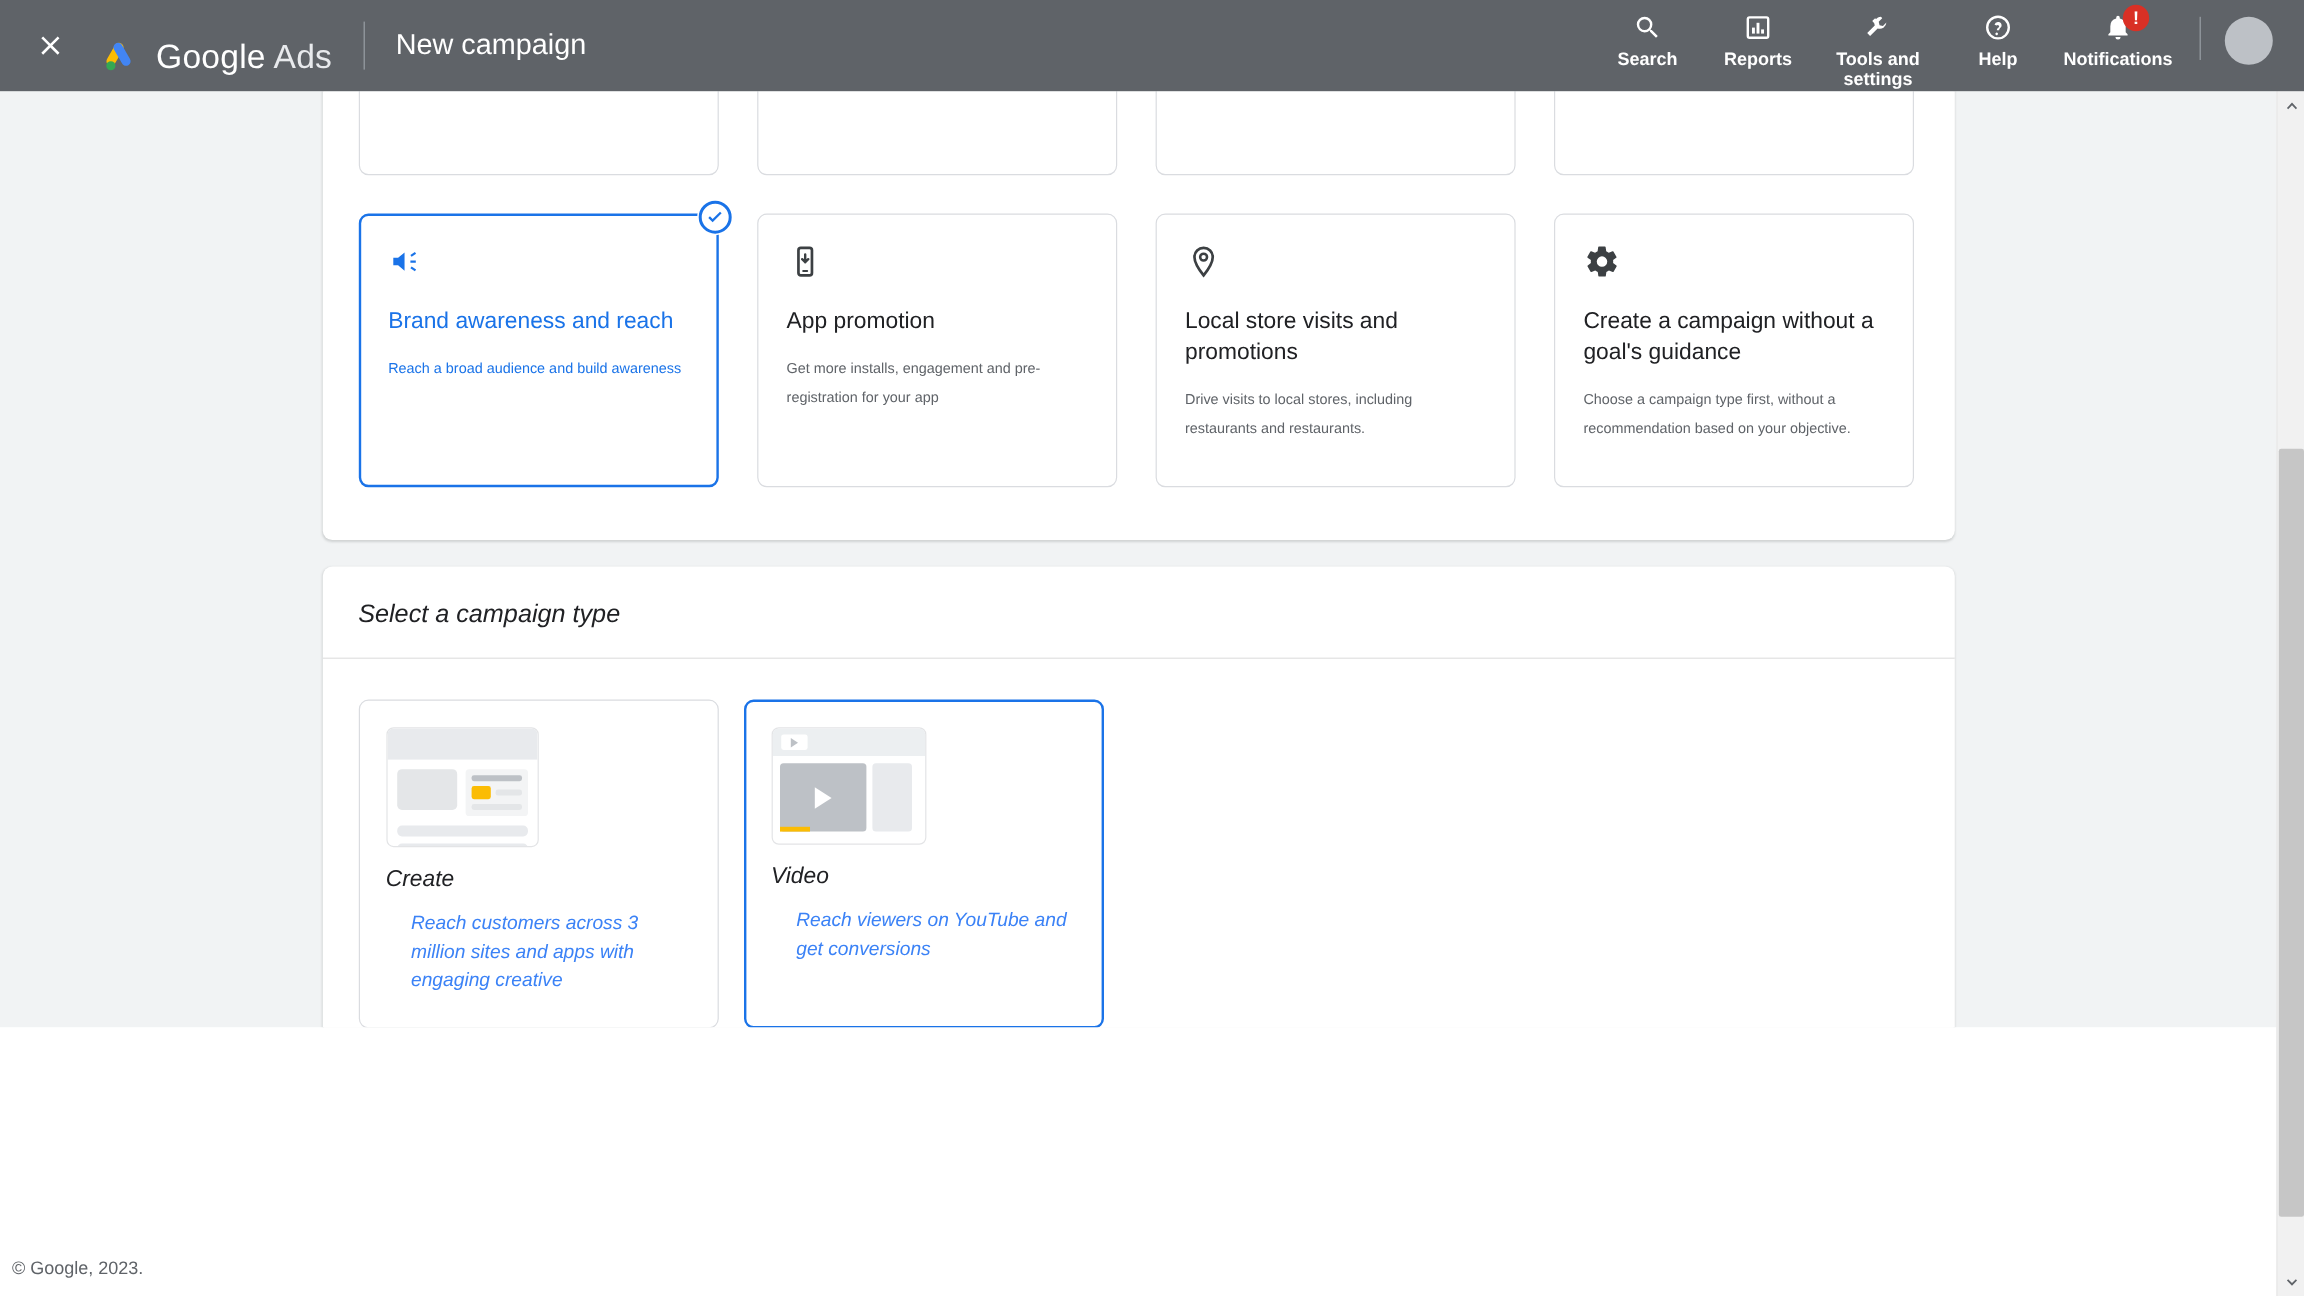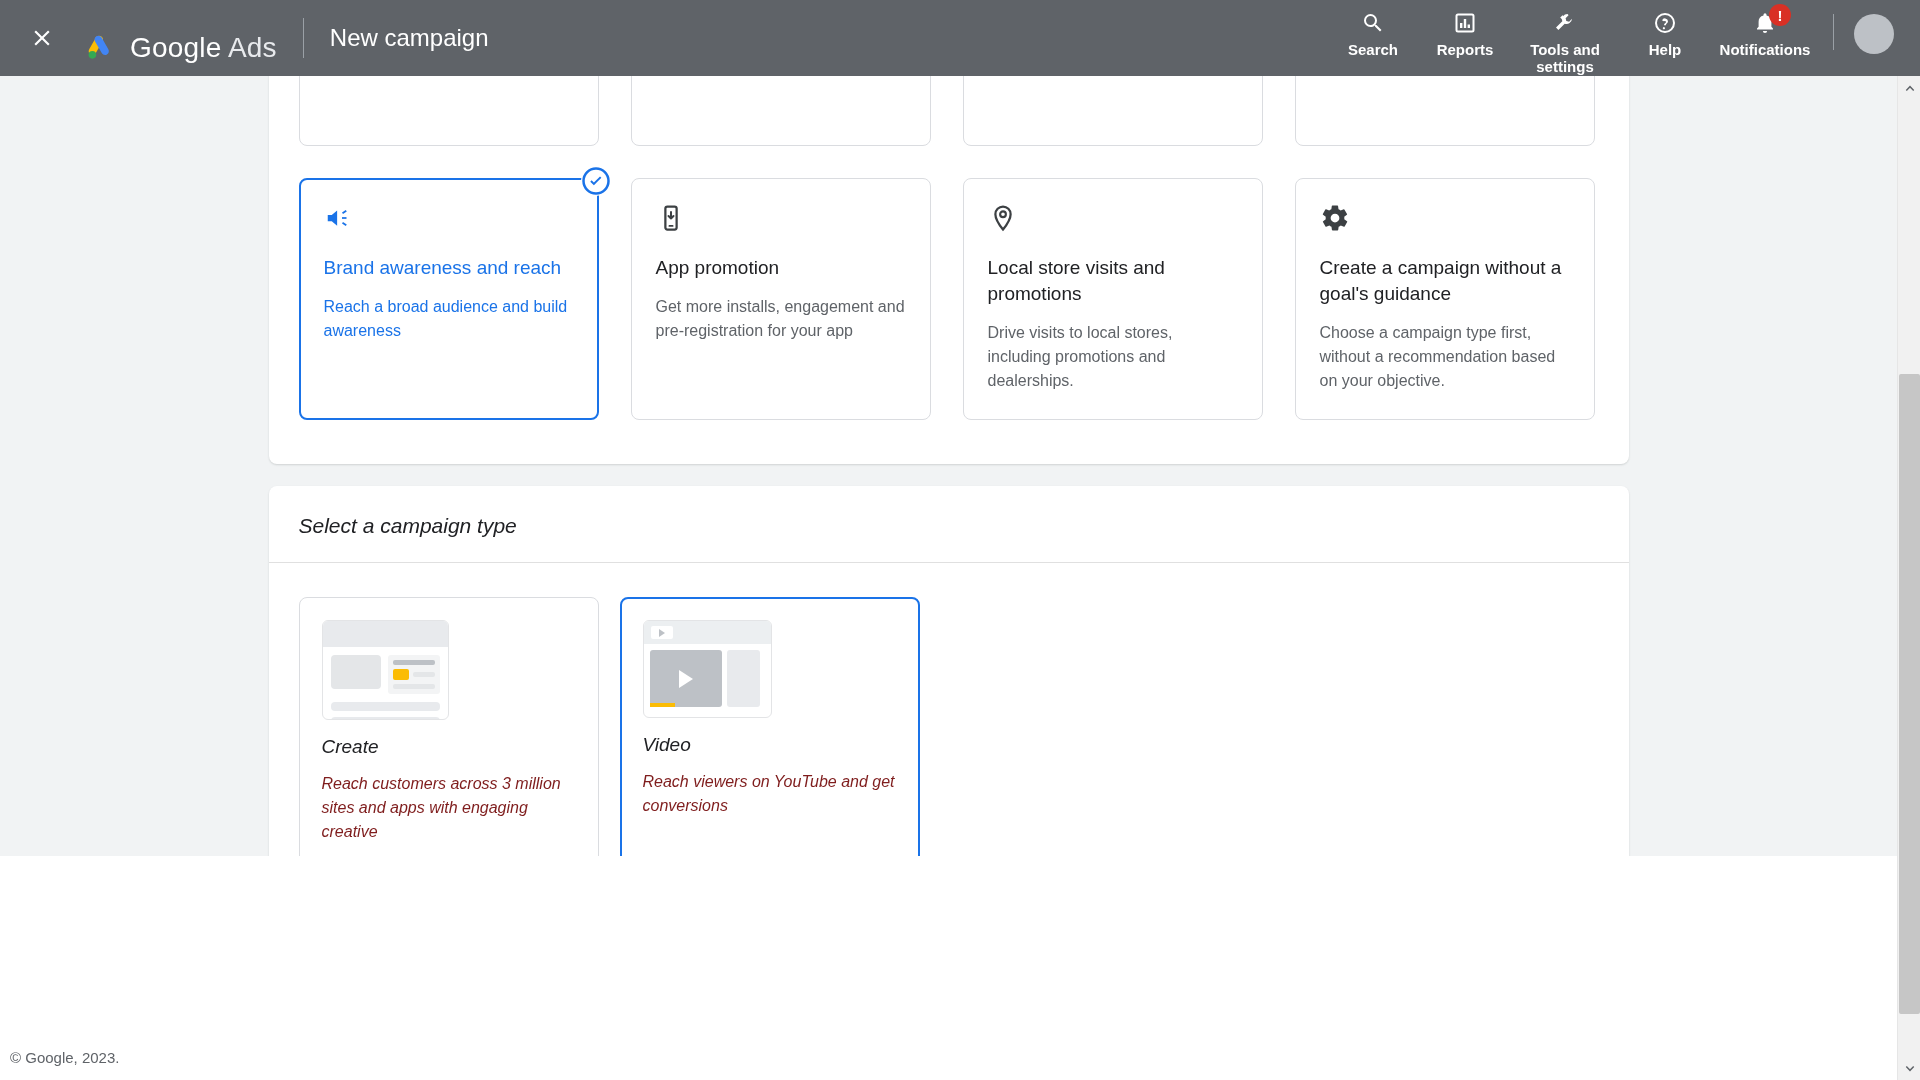--- a/index.html
+++ b/index.html
@@ -116,21 +116,21 @@
     border: 2px solid #1a73e8;
     padding: 23px 23px 25px 23px;
   }
   .goal-icon { height: 34px; margin-bottom: 18px; }
   .goal-title {
     font-size: 19px; line-height: 26px; color: #202124;
     margin-bottom: 14px; font-weight: normal;
   }
   .goal-card.selected .goal-title { color: #1a73e8; }
   .goal-desc {
-    font-size: 16px; line-height: 24px; color: #5f6368;
+    font-size: 12px; line-height: 24px; color: #5f6368;
   }
   .goal-card.selected .goal-desc { color: #1a73e8; }
   .check-badge {
     position: absolute; top: -14px; right: -14px;
     width: 30px; height: 30px; border-radius: 50%;
     background: #ffffff;
     display: flex; align-items: center; justify-content: center;
   }
 
   
@@ -159,21 +159,21 @@
     cursor: pointer;
   }
   .type-card.selected {
     border: 2px solid #1a73e8;
     padding: 21px 21px 25px 21px;
   }
   .thumb-wrap { margin-bottom: 16px; }
   .type-title {
     font-size: 19px; color: #202124; margin-bottom: 14px;
   }
-  .type-desc { font-size: 16px; line-height: 24px; color: #7f1d1d; }
+  .type-desc { font-size: 16px; line-height: 24px; color: #3b82f6; margin-left: 21px; }
 
   
   .thumb {
     width: 127px; height: 100px;
     border: 1px solid #e3e4e6; border-radius: 6px;
     background: #fff; overflow: hidden;
   }
   .thumb.video { width: 129px; height: 98px; }
   .tb-bar { height: 26px; background: #e8eaed; }
   .tb-bar.video {
@@ -401,21 +401,21 @@
         </div>
 
         <div class="goal-card">
           <div class="goal-icon">
             <svg width="30" height="30" viewBox="0 0 24 24">
               <path d="M12 2.8a6.1 6.1 0 0 0-6.1 6.1c0 4.6 6.1 12.3 6.1 12.3s6.1-7.7 6.1-12.3A6.1 6.1 0 0 0 12 2.8z" fill="none" stroke="#3c4043" stroke-width="1.8"></path>
               <circle cx="12" cy="9" r="2.3" fill="none" stroke="#3c4043" stroke-width="1.7"></circle>
             </svg>
           </div>
           <div class="goal-title">Local store visits and promotions</div>
-          <div class="goal-desc">Drive visits to local stores, including promotions and dealerships.</div>
+          <div class="goal-desc">Drive visits to local stores, including restaurants and restaurants.</div>
         </div>
 
         <div class="goal-card">
           <div class="goal-icon">
             <svg width="30" height="30" viewBox="0 0 24 24">
               <path d="M19.4 13c.04-.33.06-.66.06-1s-.02-.67-.07-1l2.1-1.6a.5.5 0 0 0 .12-.64l-2-3.46a.5.5 0 0 0-.6-.22l-2.5 1a7.3 7.3 0 0 0-1.7-1l-.38-2.65a.49.49 0 0 0-.5-.43h-4a.49.49 0 0 0-.48.42l-.38 2.65c-.6.25-1.17.6-1.7 1l-2.5-1a.5.5 0 0 0-.6.22l-2 3.46c-.1.18-.06.4.12.64L4.6 11c-.05.33-.07.67-.07 1s.02.67.07 1l-2.1 1.6a.5.5 0 0 0-.12.64l2 3.46c.12.22.37.3.6.22l2.5-1c.52.4 1.08.74 1.7 1l.38 2.65c.3.24.24.42.48.42h4c.25 0 .46-.18.5-.42l.38-2.65c.6-.25 1.17-.6 1.7-1l2.5 1c.23.08.48 0 .6-.22l2-3.46a.5.5 0 0 0-.12-.64zM12 15.5A3.5 3.5 0 1 1 15.5 12 3.5 3.5 0 0 1 12 15.5z" fill="#3c4043"></path>
             </svg>
           </div>
           <div class="goal-title">Create a campaign without a goal's guidance</div>
           <div class="goal-desc">Choose a campaign type first, without a recommendation based on your objective.</div>

